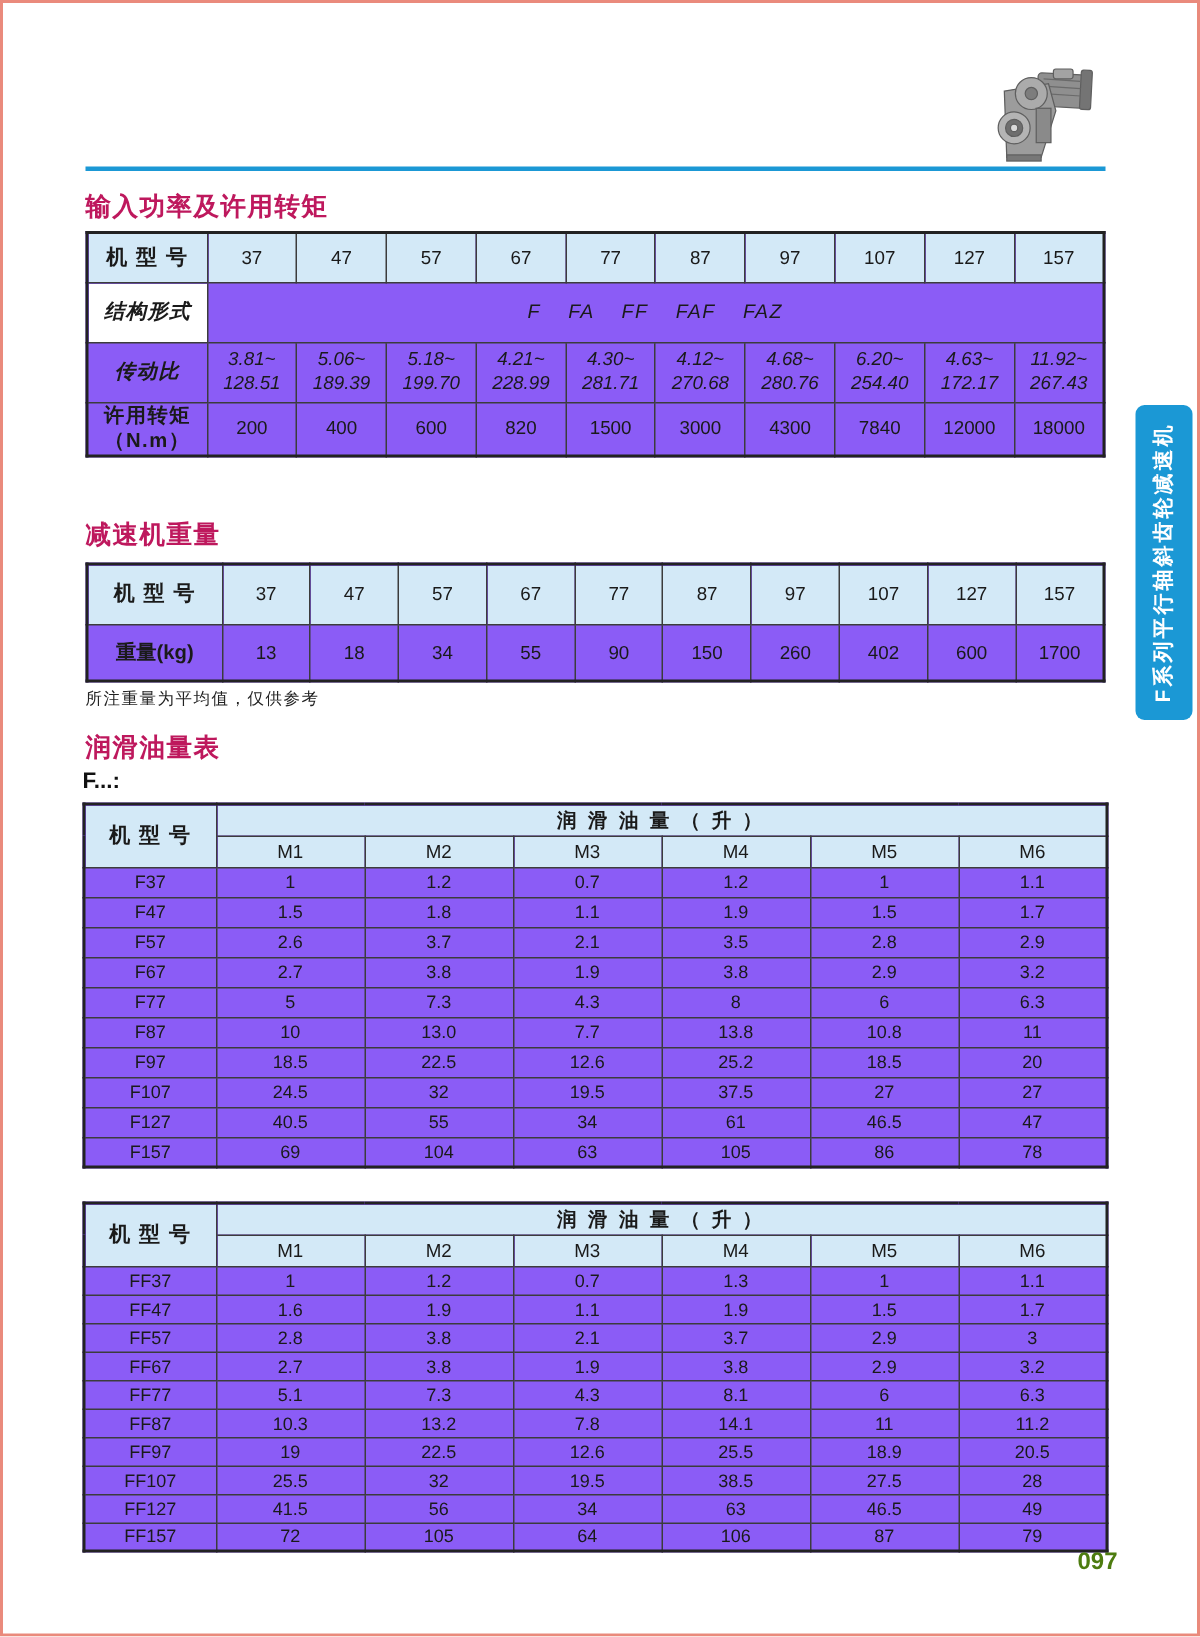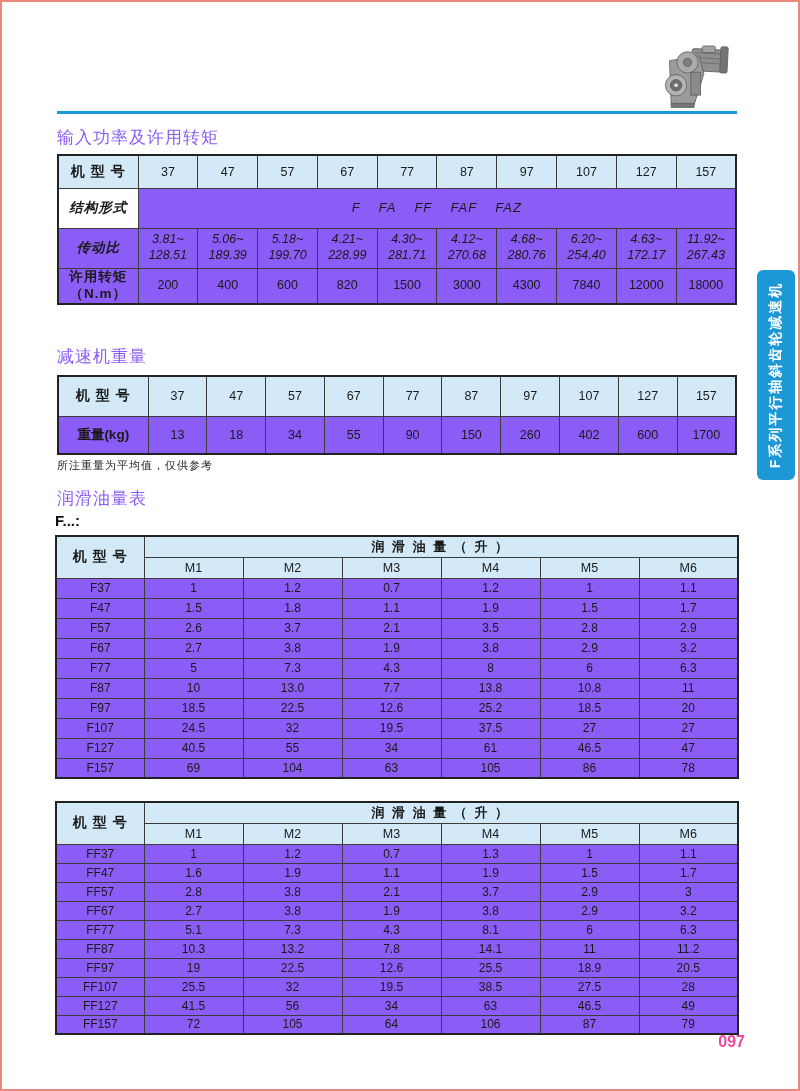--- a/index.html
+++ b/index.html
@@ -4,29 +4,29 @@
 <style>
   html,body{margin:0;padding:0;background:#fff;}
   .page{
     position:relative;width:800px;height:1091px;box-sizing:border-box;
     background:#fff;border:2px solid #ea8a7c;overflow:hidden;
     font-family:"Liberation Sans","DejaVu Sans",sans-serif;color:#1a1a1a;
   }
   
   .gear-img{position:absolute;left:643px;top:34px;width:90px;height:74px;}
   .rule-blue{position:absolute;left:55px;top:109px;width:680px;height:3px;background:#1b98d5;}
-  .sec-title{position:absolute;left:55px;font-size:17px;font-weight:normal;color:#8b5cf6;letter-spacing:1px;}
+  .sec-title{position:absolute;left:55px;font-size:17px;font-weight:bold;color:#be185d;letter-spacing:1px;}
   #title1{top:124px;}
   #title2{top:343px;}
   #title3{top:485px;}
   .sub-label{position:absolute;left:53px;font-size:15px;font-weight:bold;color:#111;}
   #flabel{top:510px;}
   #fflabel{top:808px;}
   .note{position:absolute;left:55px;top:456px;font-size:11px;color:#222;letter-spacing:1px;}
-  .page-num{position:absolute;right:53px;top:1031px;font-size:16px;font-weight:bold;color:#ec4899;}
+  .page-num{position:absolute;right:53px;top:1031px;font-size:16px;font-weight:bold;color:#4d7c0f;}
 
   
   .side-tab{
     position:absolute;left:755px;top:268px;width:38px;height:210px;
     background:#1b98d5;border-radius:6px;display:flex;align-items:center;justify-content:center;
   }
   .side-tab span{
     transform:rotate(-90deg);white-space:nowrap;color:#fff;font-size:14px;
     font-weight:bold;letter-spacing:2px;
   }

